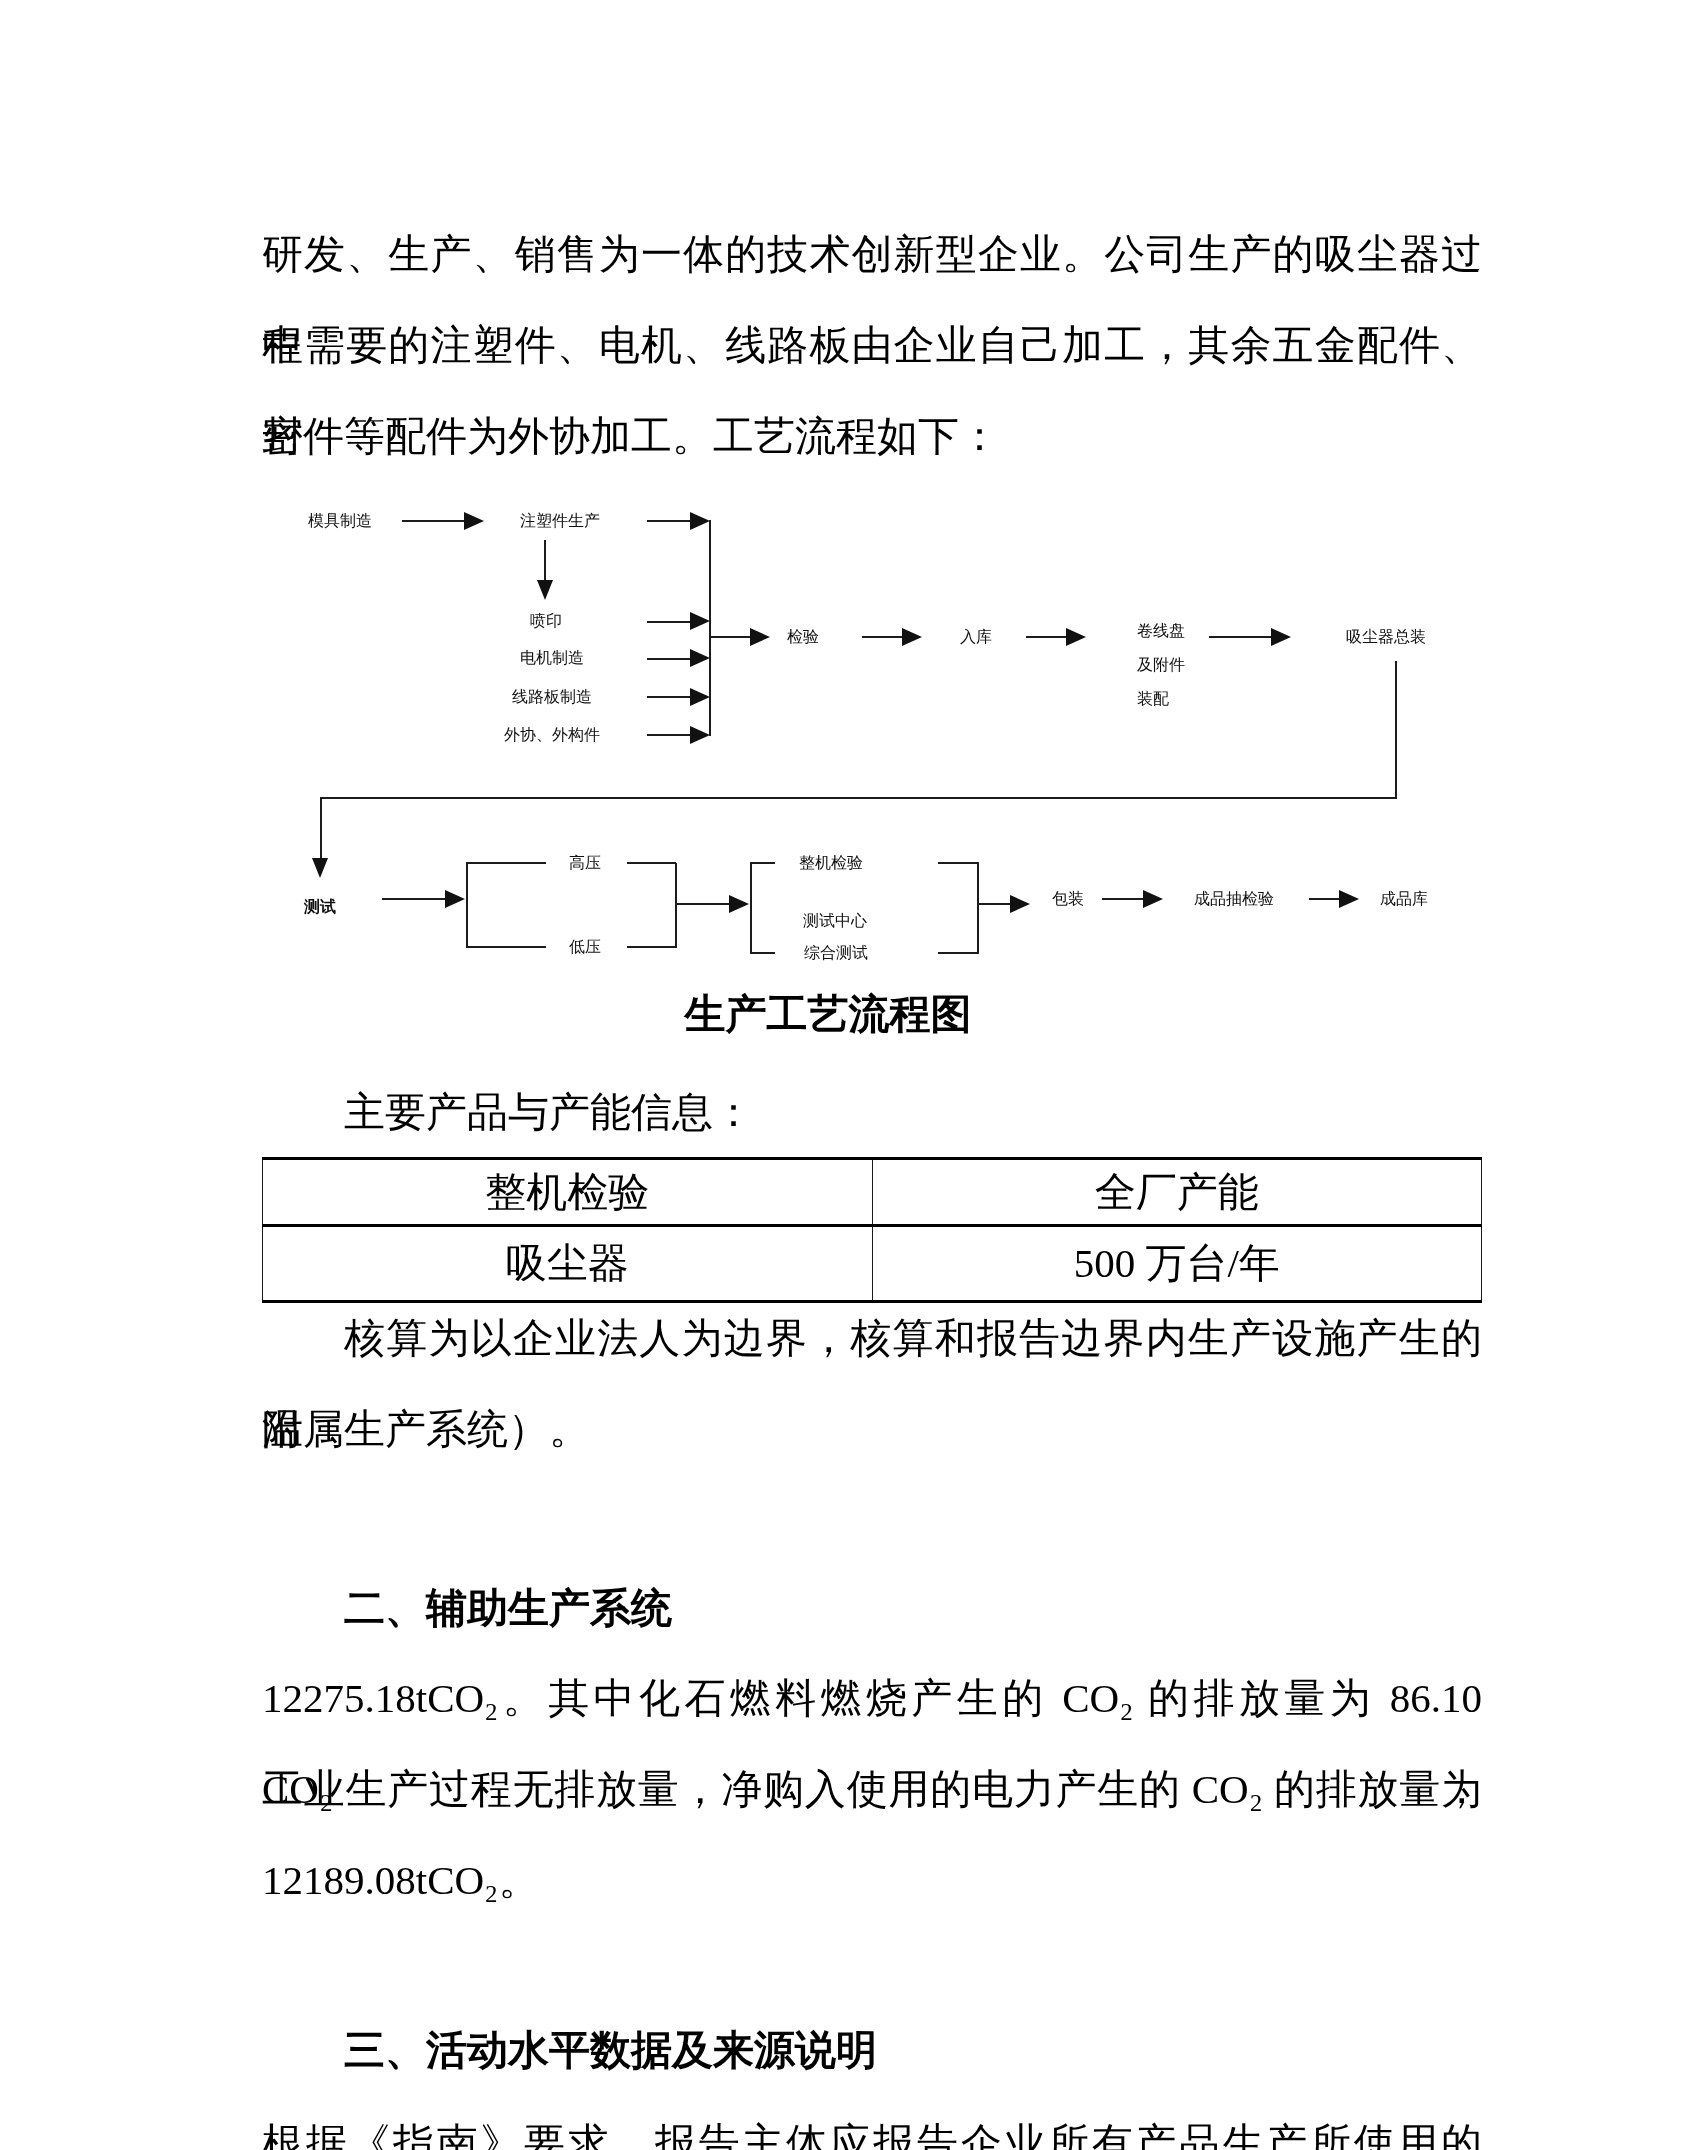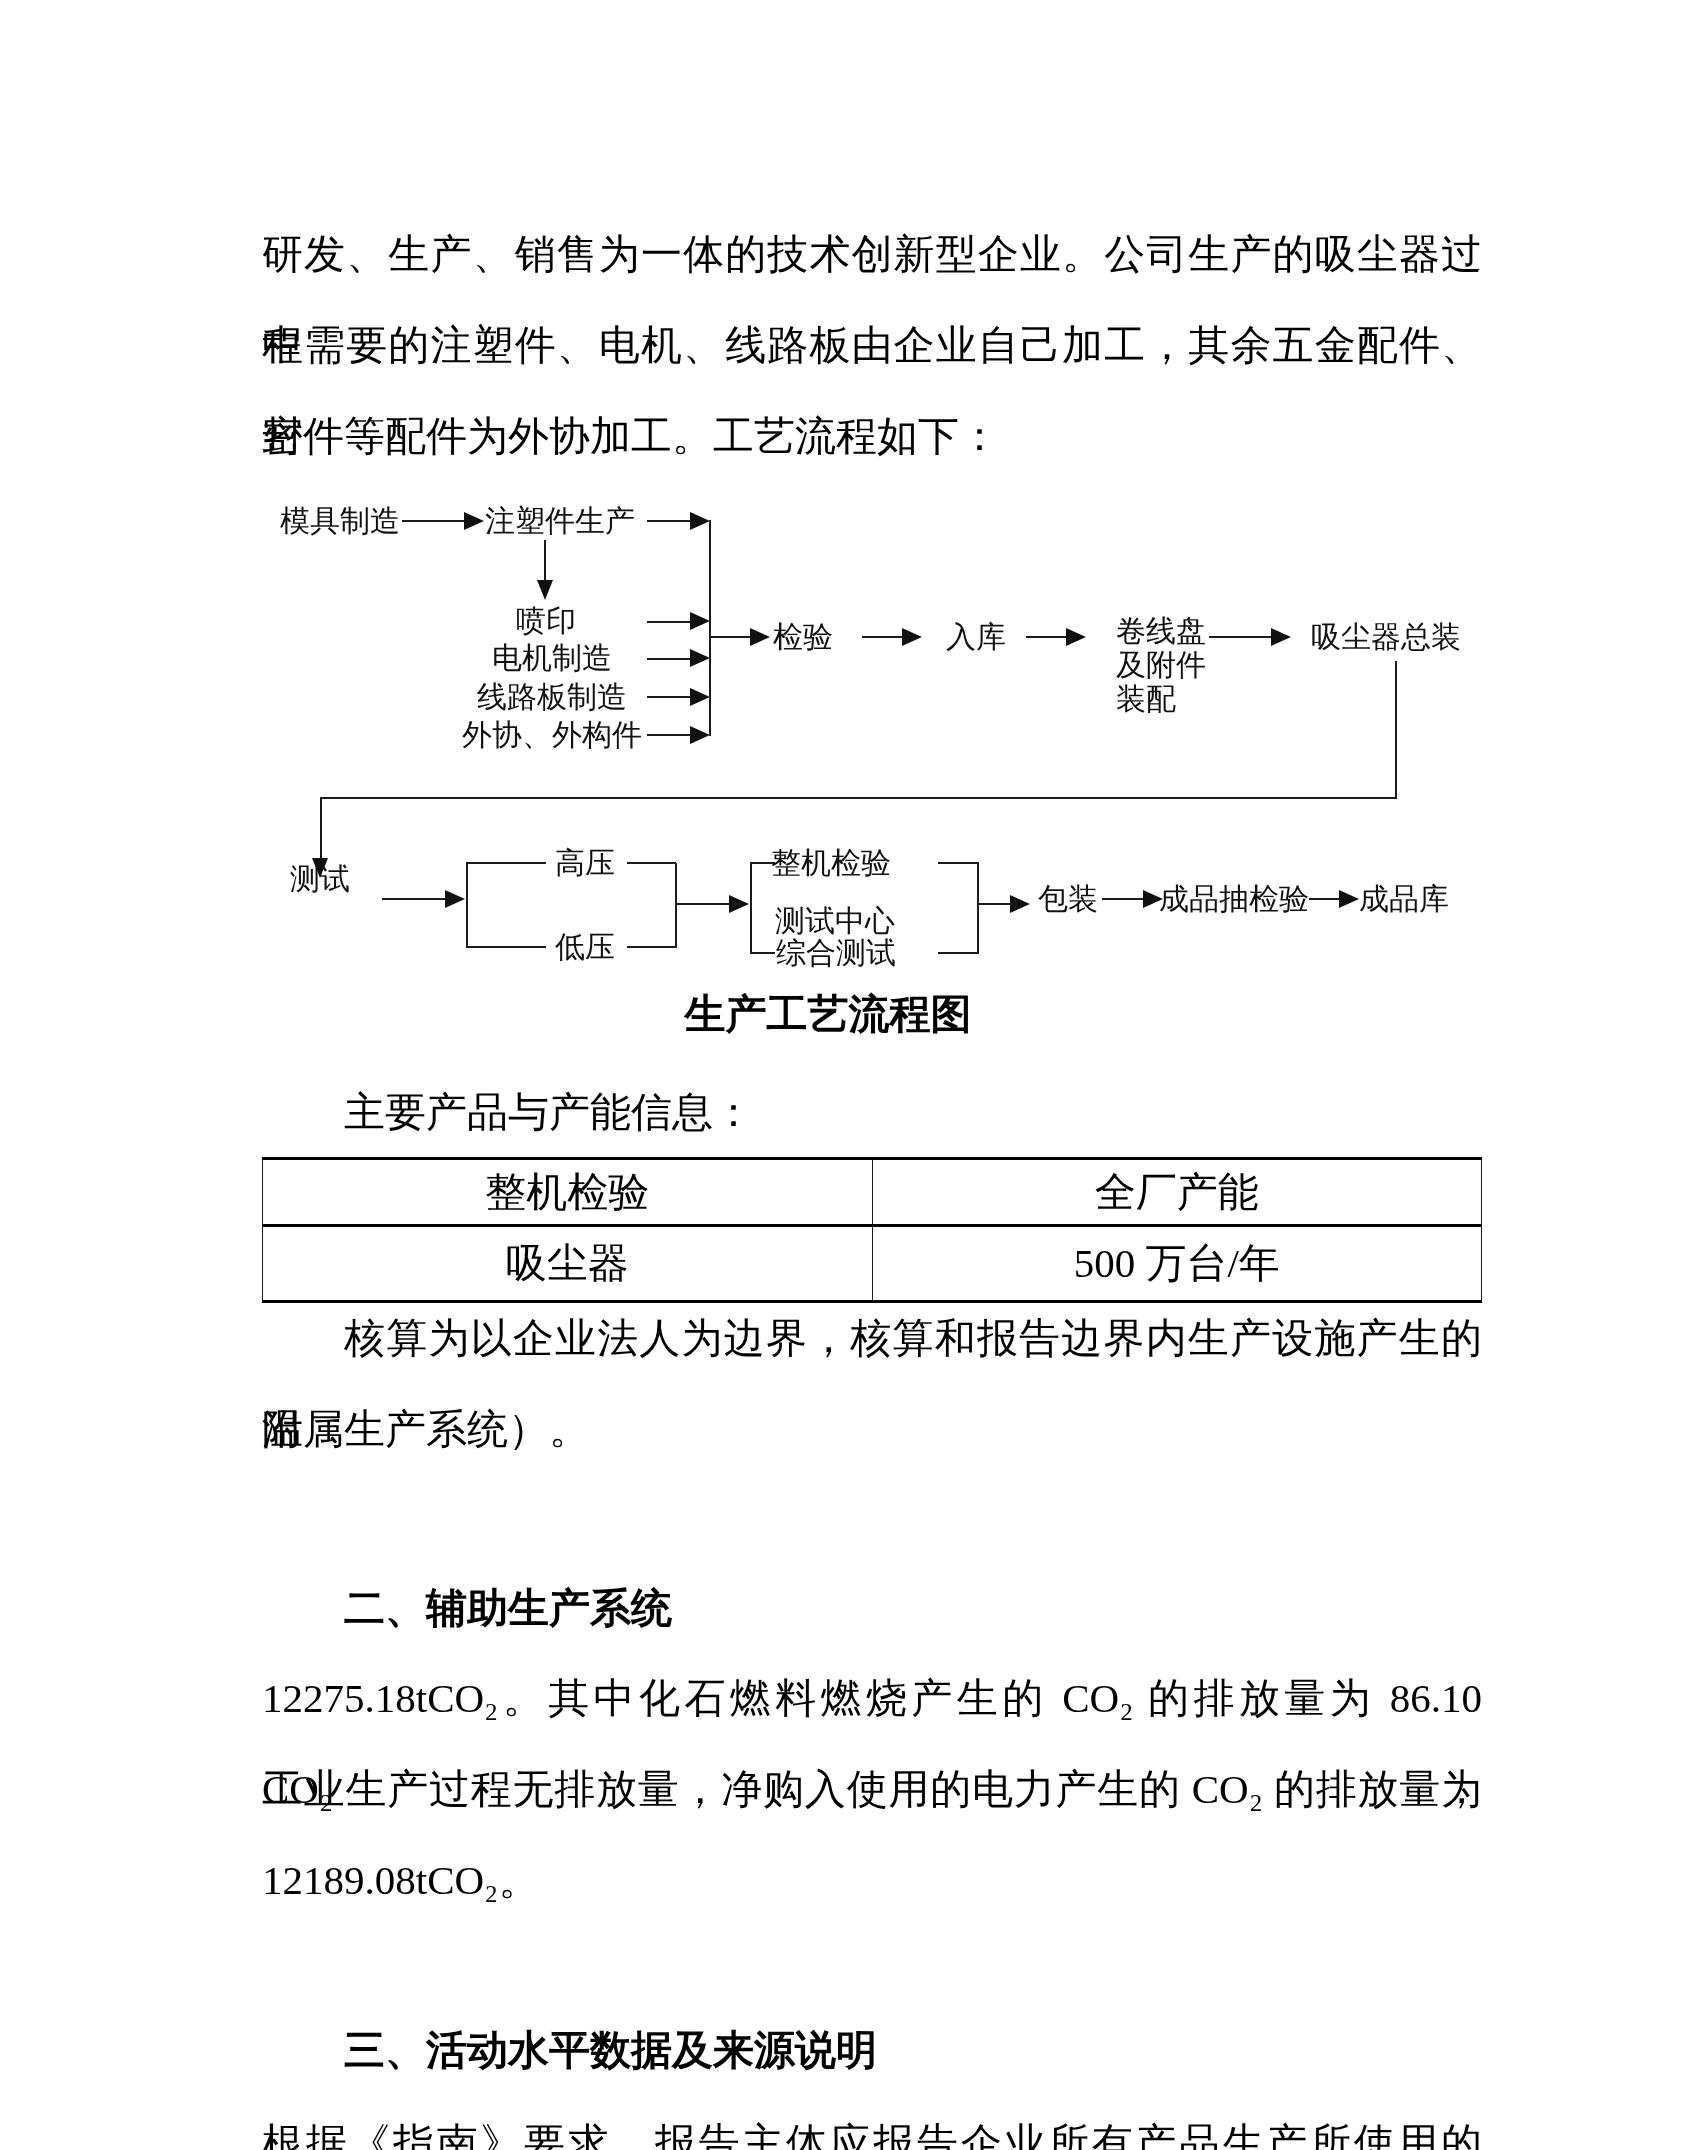--- a/index.html
+++ b/index.html
@@ -42,21 +42,21 @@
     height: 91px;
     line-height: 91px;
     font-size: 41px;
     white-space: nowrap;
   }
   
   .flow { position: absolute; left: 258px; top: 495px; width: 1226px; height: 501px; }
   .fnode {
     position: absolute;
     transform: translate(-50%, -50%);
-    font-size: 30px;
+    font-size: 16px;
     line-height: 28px;
     white-space: nowrap;
     color: #111;
   }
   .fnode.multi { line-height: 34px; }
   .hline { position: absolute; height: 2.2px; background: #1c1c1c; }
   .vline { position: absolute; width: 2.2px; background: #1c1c1c; }
   .head-r {
     position: absolute; width: 0; height: 0;
     border-left: 20px solid #111;
@@ -120,21 +120,21 @@
     <div class="fnode" style="left:294px;top:240px;">外协、外构件</div>
     <div class="fnode" style="left:545px;top:142px;">检验</div>
     <div class="fnode" style="left:718px;top:142px;">入库</div>
     <div class="fnode multi" style="left:903px;top:170px;">
       <div>卷线盘</div>
       <div>及附件</div>
       <div>装配</div>
     </div>
     <div class="fnode" style="left:1128px;top:142px;">吸尘器总装</div>
 
-    <div class="fnode" style="left:62px;top:384px;">测试</div>
+    <div class="fnode" style="left:62px;top:412px;font-weight:bold;">测试</div>
     <div class="fnode" style="left:327px;top:368px;">高压</div>
     <div class="fnode" style="left:327px;top:452px;">低压</div>
     <div class="fnode" style="left:573px;top:368px;">整机检验</div>
     <div class="fnode" style="left:577px;top:426px;">测试中心</div>
     <div class="fnode" style="left:578px;top:458px;">综合测试</div>
     <div class="fnode" style="left:810px;top:404px;">包装</div>
     <div class="fnode" style="left:976px;top:404px;">成品抽检验</div>
     <div class="fnode" style="left:1146px;top:404px;">成品库</div>
 
     <div class="hline" style="left:144px;top:25px;width:63px;"></div>

